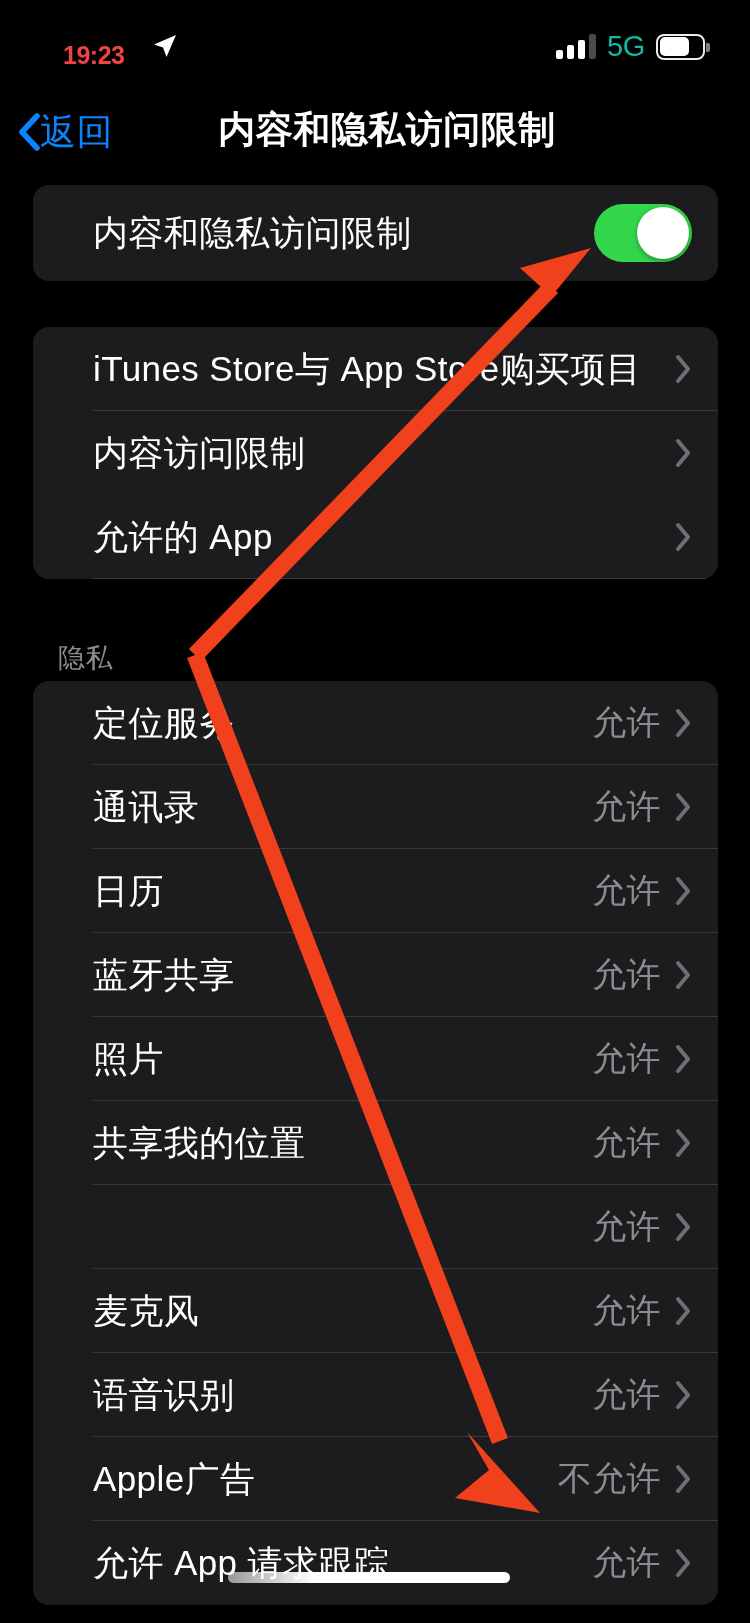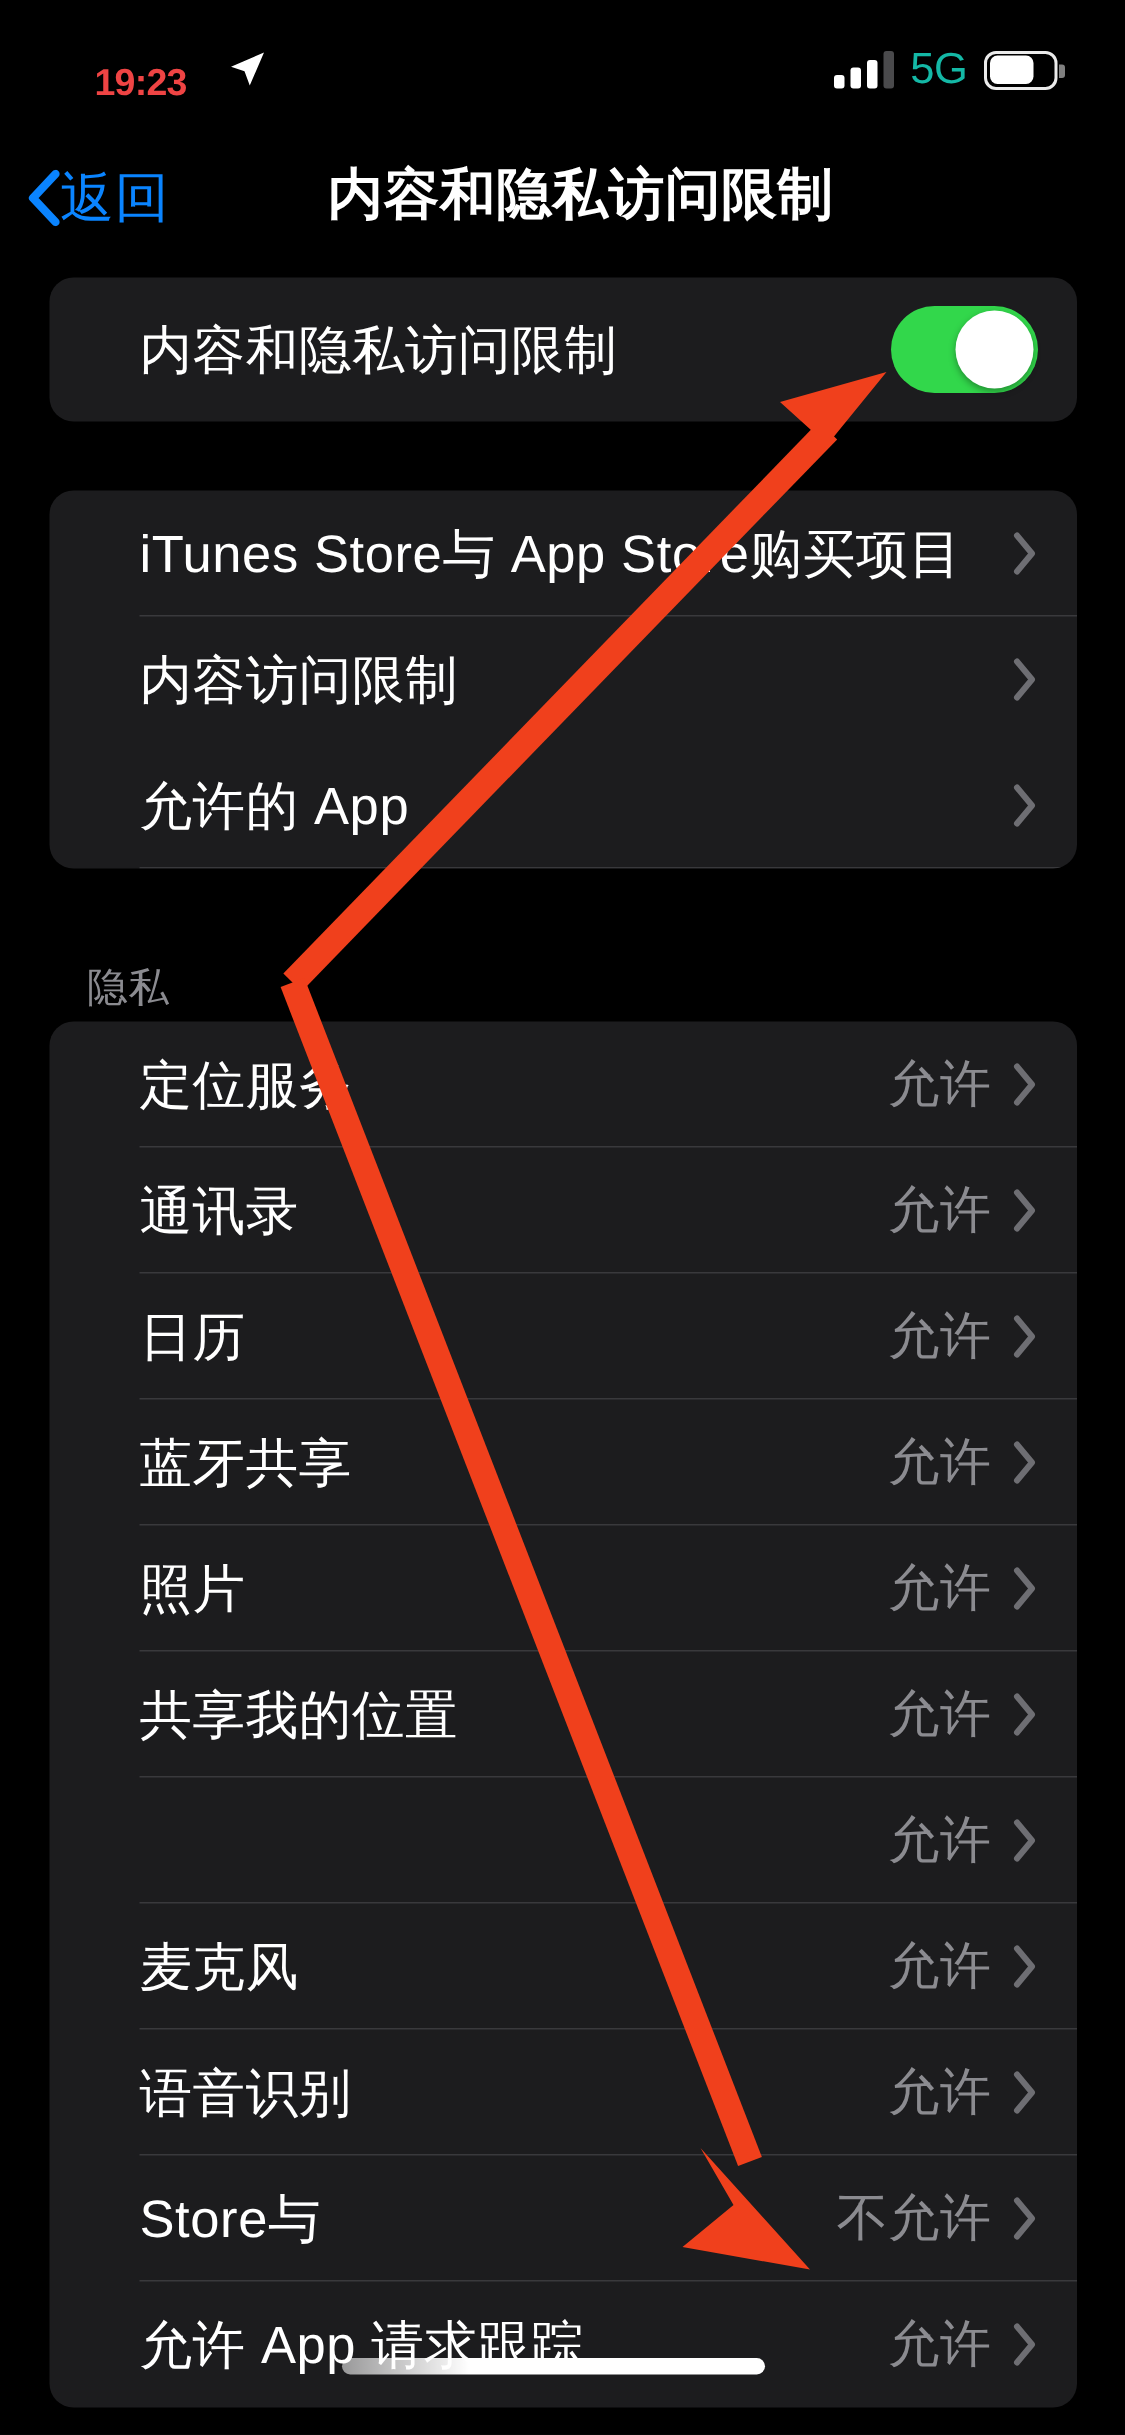--- a/index.html
+++ b/index.html
@@ -322,21 +322,21 @@
         <div class="row-right">
           <span class="row-value">允许</span>
           <svg class="chevron" viewBox="0 0 17 30">
               <path d="M3 3 L13 15 L3 27" fill="none" stroke="#6e6e73" stroke-width="4" stroke-linecap="round" stroke-linejoin="round"></path>
             </svg>
         </div>
         <div class="separator"></div>
       </div>
 
       <div class="row">
-        <span class="row-label">Store与</span>
+        <span class="row-label">Apple广告</span>
         <div class="row-right">
           <span class="row-value">不允许</span>
           <svg class="chevron" viewBox="0 0 17 30">
               <path d="M3 3 L13 15 L3 27" fill="none" stroke="#6e6e73" stroke-width="4" stroke-linecap="round" stroke-linejoin="round"></path>
             </svg>
         </div>
         <div class="separator"></div>
       </div>
 
       <div class="row">

